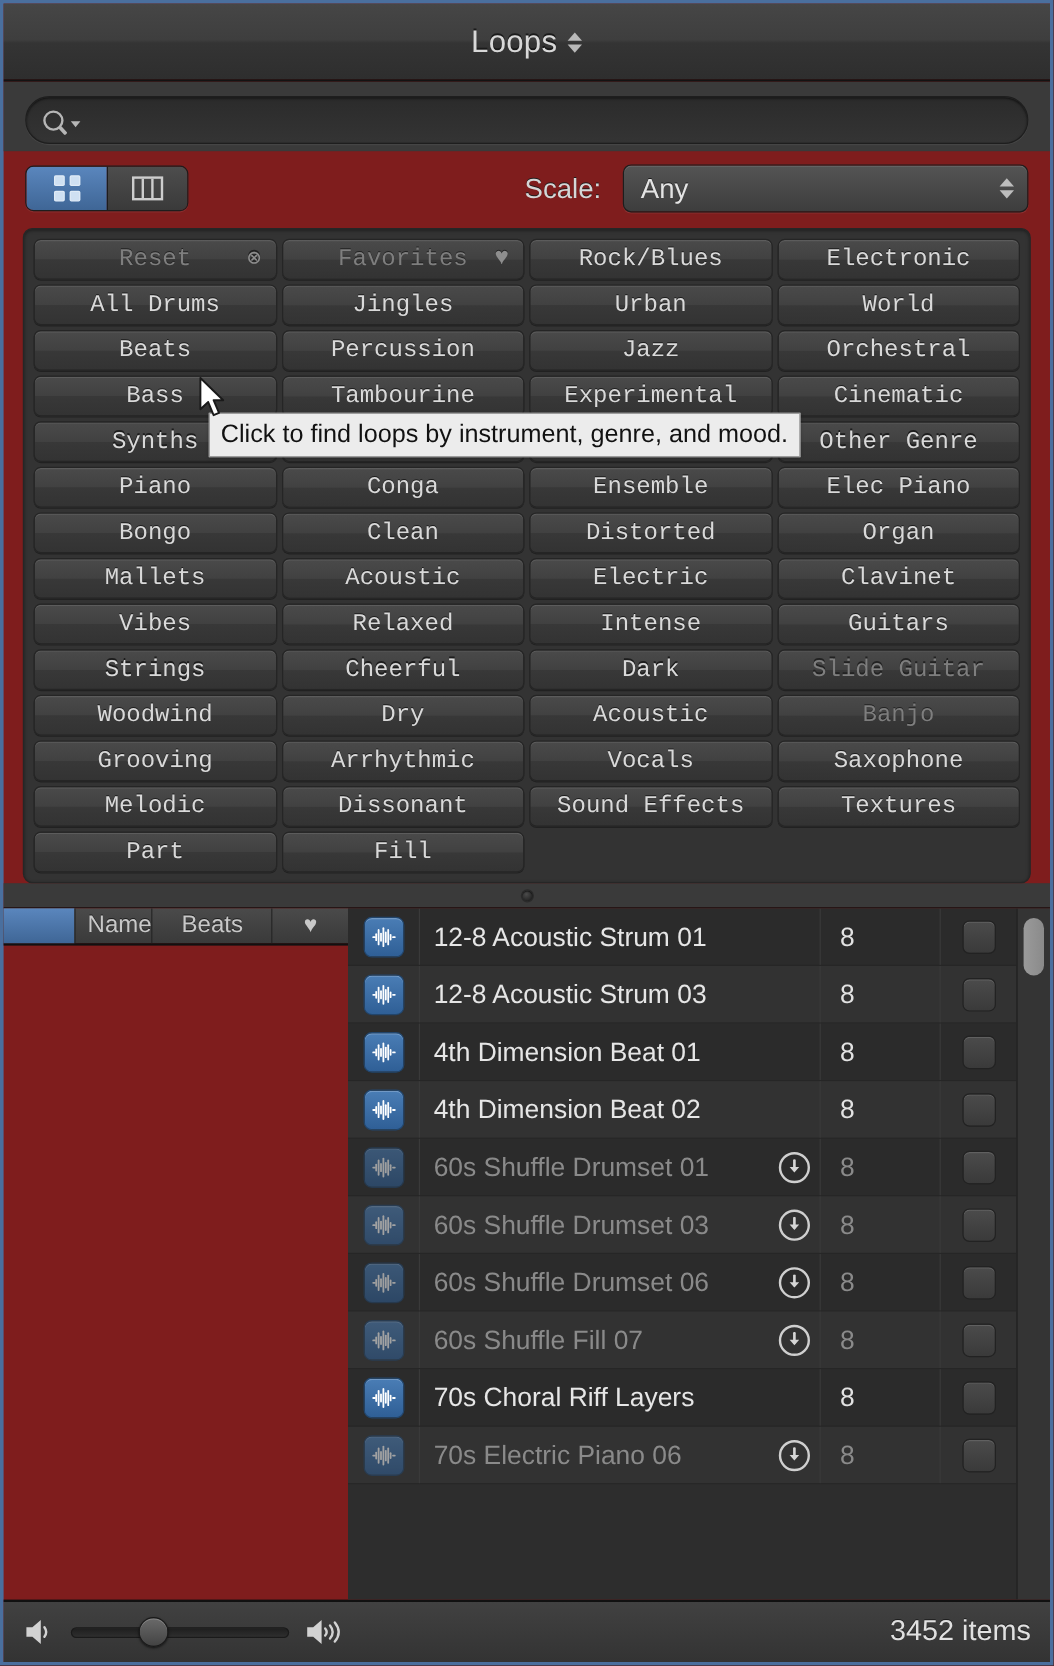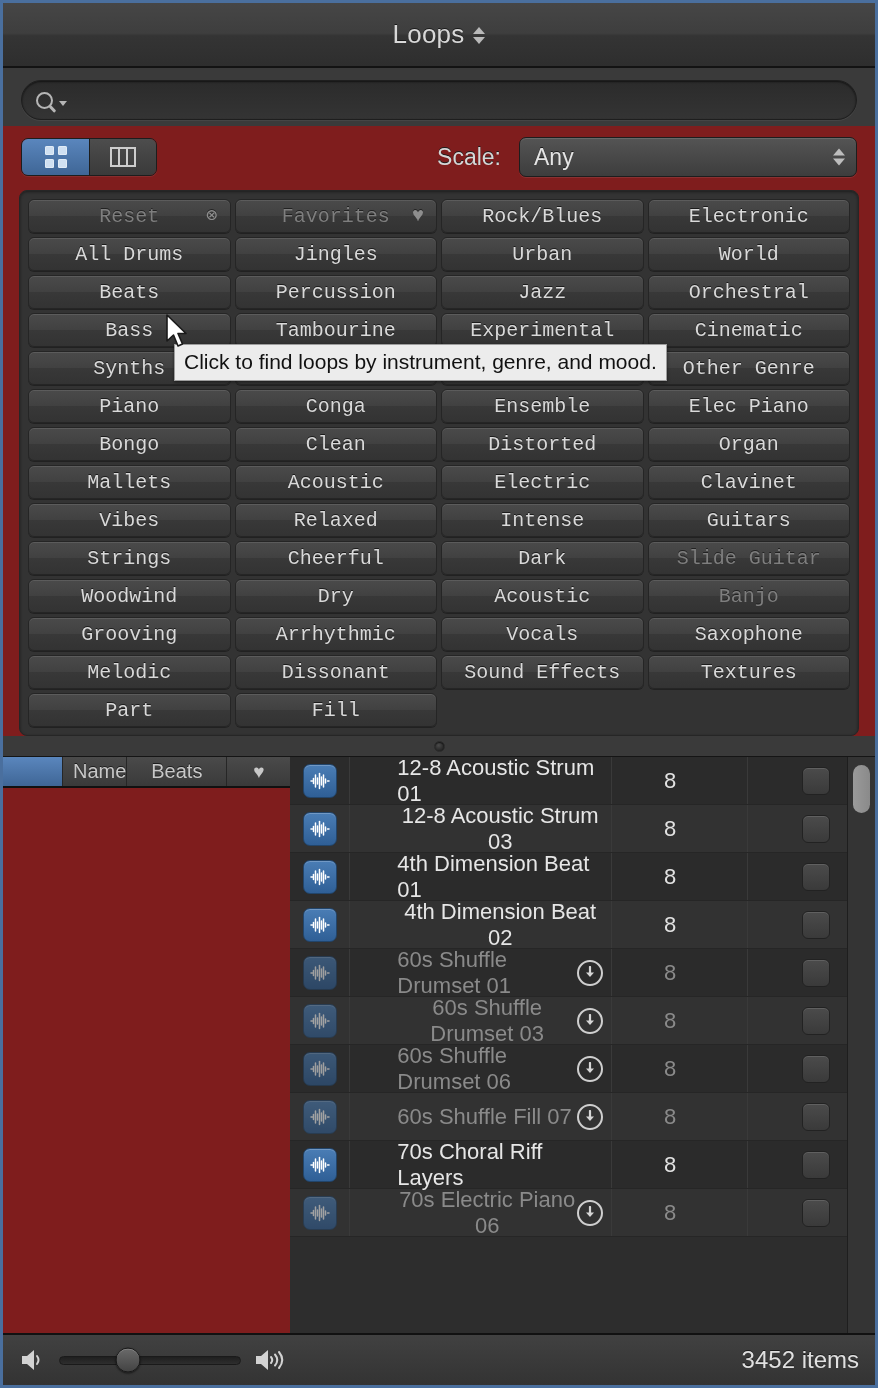--- a/index.html
+++ b/index.html
@@ -298,21 +298,20 @@
     background: #2d2d2d;
     display: flex;
   }
   .rows { flex: 1; }
   .row {
     display: flex;
     height: 48px;
     align-items: stretch;
     border-bottom: 1px solid #262626;
     cursor: pointer;
-    gap: 36px;
   }
   .row.odd  { background: #2b2b2b; }
   .row.even { background: #323232; text-align: center; }
 
   .cell-icon {
     width: 60px;
     display: flex; align-items: center; justify-content: center;
     border-right: 1px solid #3a3a3a;
   }
   .wave-ico {

